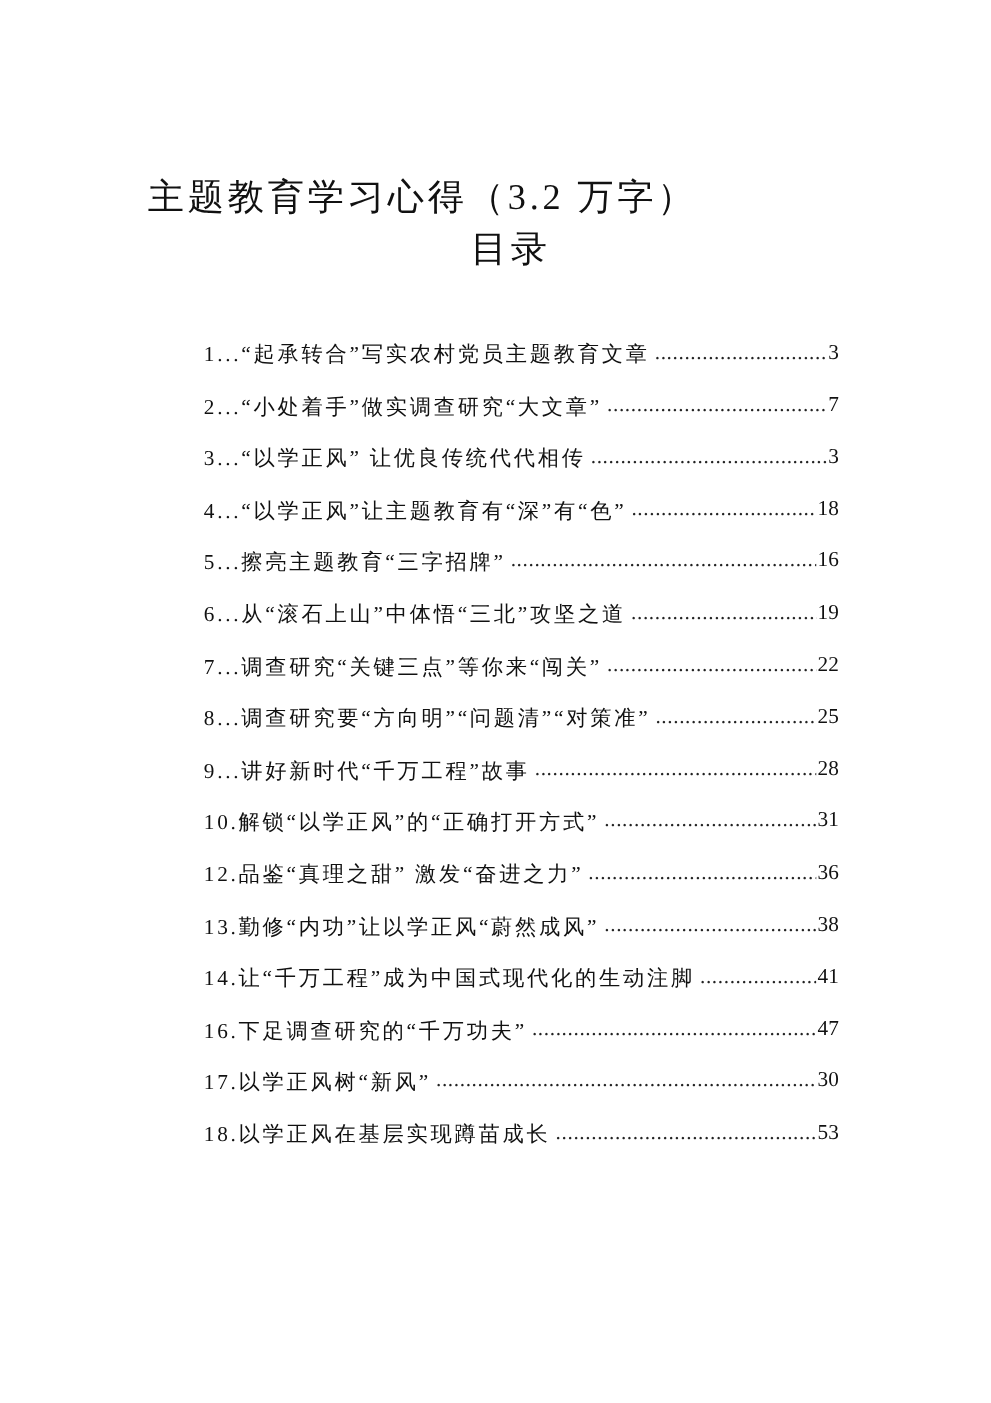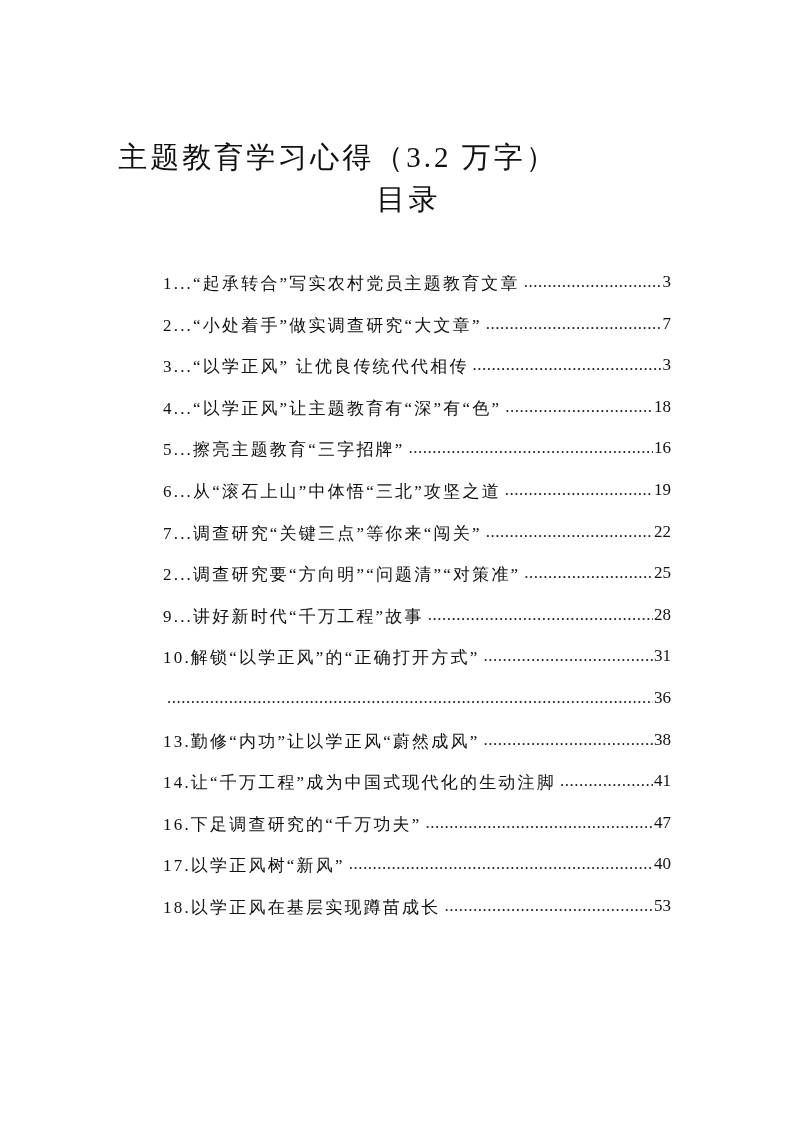--- a/index.html
+++ b/index.html
@@ -53,35 +53,36 @@
       <span class="toc-label">6...从“滚石上山”中体悟“三北”攻坚之道</span>
       <span class="toc-dots"></span>
       <span class="toc-page">19</span>
     </div>
   <div class="toc-row">
       <span class="toc-label">7...调查研究“关键三点”等你来“闯关”</span>
       <span class="toc-dots"></span>
       <span class="toc-page">22</span>
     </div>
   <div class="toc-row">
-      <span class="toc-label">2...调查研究要“方向明”“问题清”“对策准”</span>
+      <span class="toc-label">8...调查研究要“方向明”“问题清”“对策准”</span>
       <span class="toc-dots"></span>
       <span class="toc-page">25</span>
     </div>
   <div class="toc-row">
       <span class="toc-label">9...讲好新时代“千万工程”故事</span>
       <span class="toc-dots"></span>
       <span class="toc-page">28</span>
     </div>
   <div class="toc-row">
       <span class="toc-label">10.解锁“以学正风”的“正确打开方式”</span>
       <span class="toc-dots"></span>
       <span class="toc-page">31</span>
     </div>
   <div class="toc-row">
+      <span class="toc-label">12.品鉴“真理之甜” 激发“奋进之力”</span>
       <span class="toc-dots"></span>
       <span class="toc-page">36</span>
     </div>
   <div class="toc-row">
       <span class="toc-label">13.勤修“内功”让以学正风“蔚然成风”</span>
       <span class="toc-dots"></span>
       <span class="toc-page">38</span>
     </div>
   <div class="toc-row">
       <span class="toc-label">14.让“千万工程”成为中国式现代化的生动注脚</span>
@@ -89,20 +90,20 @@
       <span class="toc-page">41</span>
     </div>
   <div class="toc-row">
       <span class="toc-label">16.下足调查研究的“千万功夫”</span>
       <span class="toc-dots"></span>
       <span class="toc-page">47</span>
     </div>
   <div class="toc-row">
       <span class="toc-label">17.以学正风树“新风”</span>
       <span class="toc-dots"></span>
-      <span class="toc-page">40</span>
+      <span class="toc-page">30</span>
     </div>
   <div class="toc-row">
       <span class="toc-label">18.以学正风在基层实现蹲苗成长</span>
       <span class="toc-dots"></span>
       <span class="toc-page">53</span>
     </div>
 </div>
 
 </body></html>

